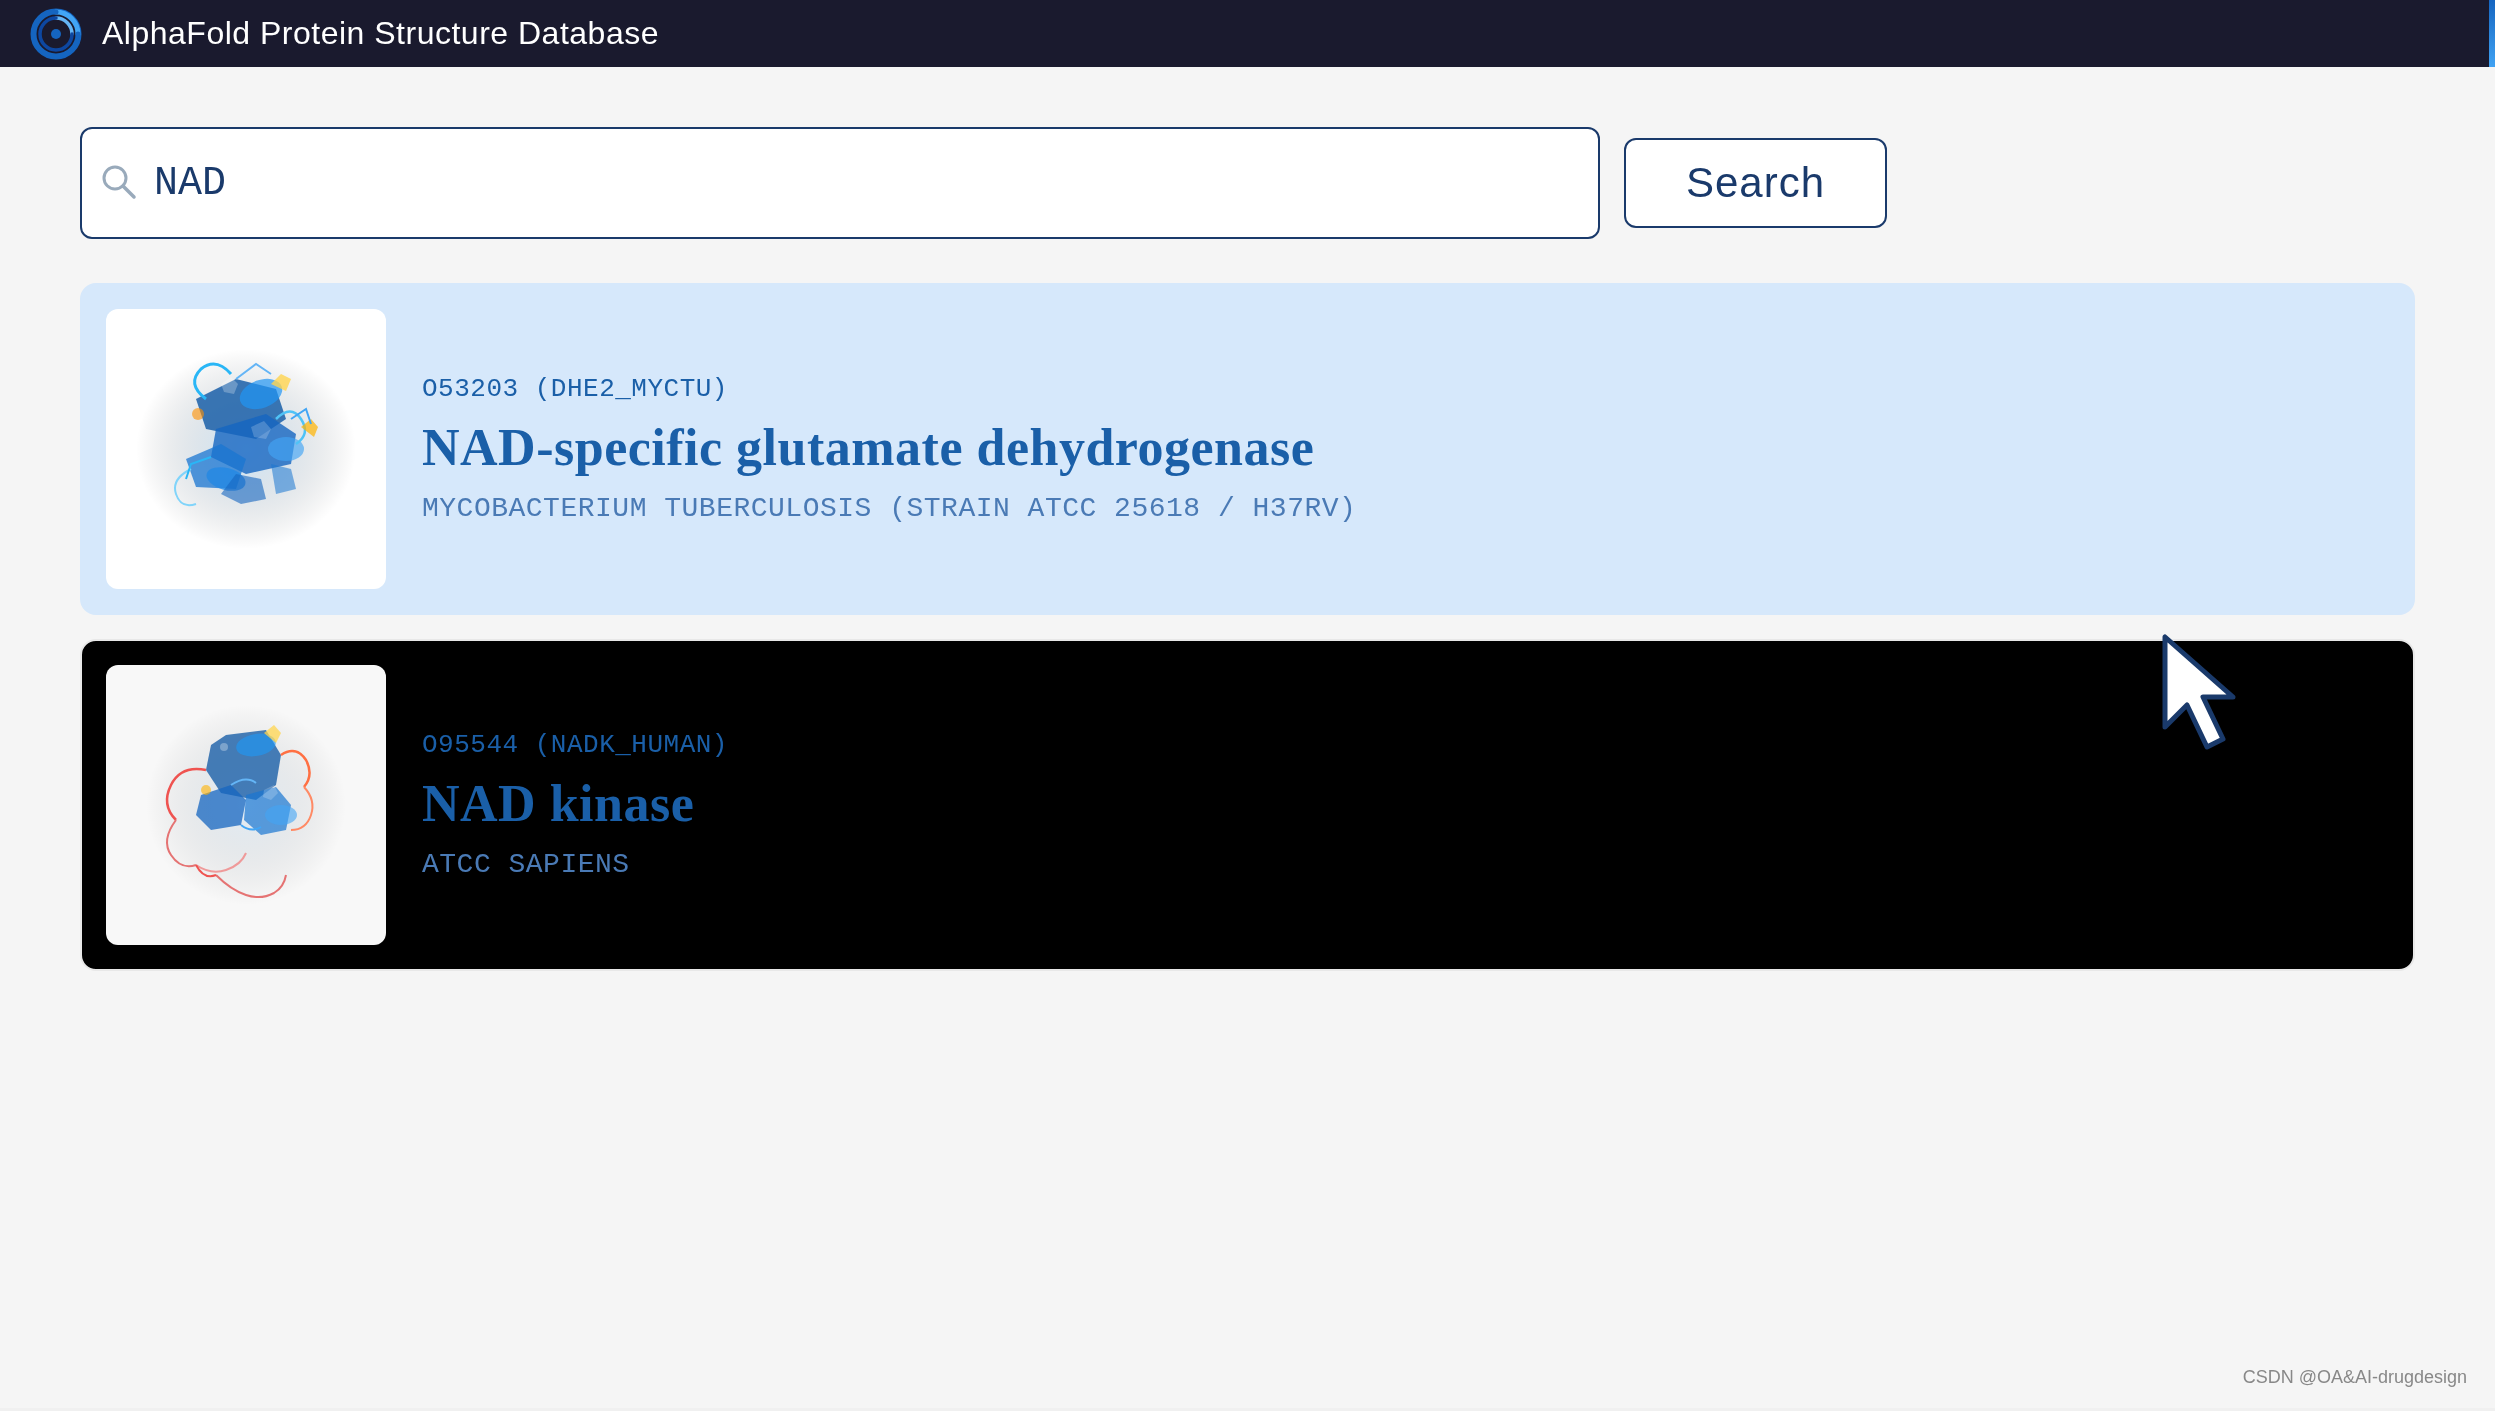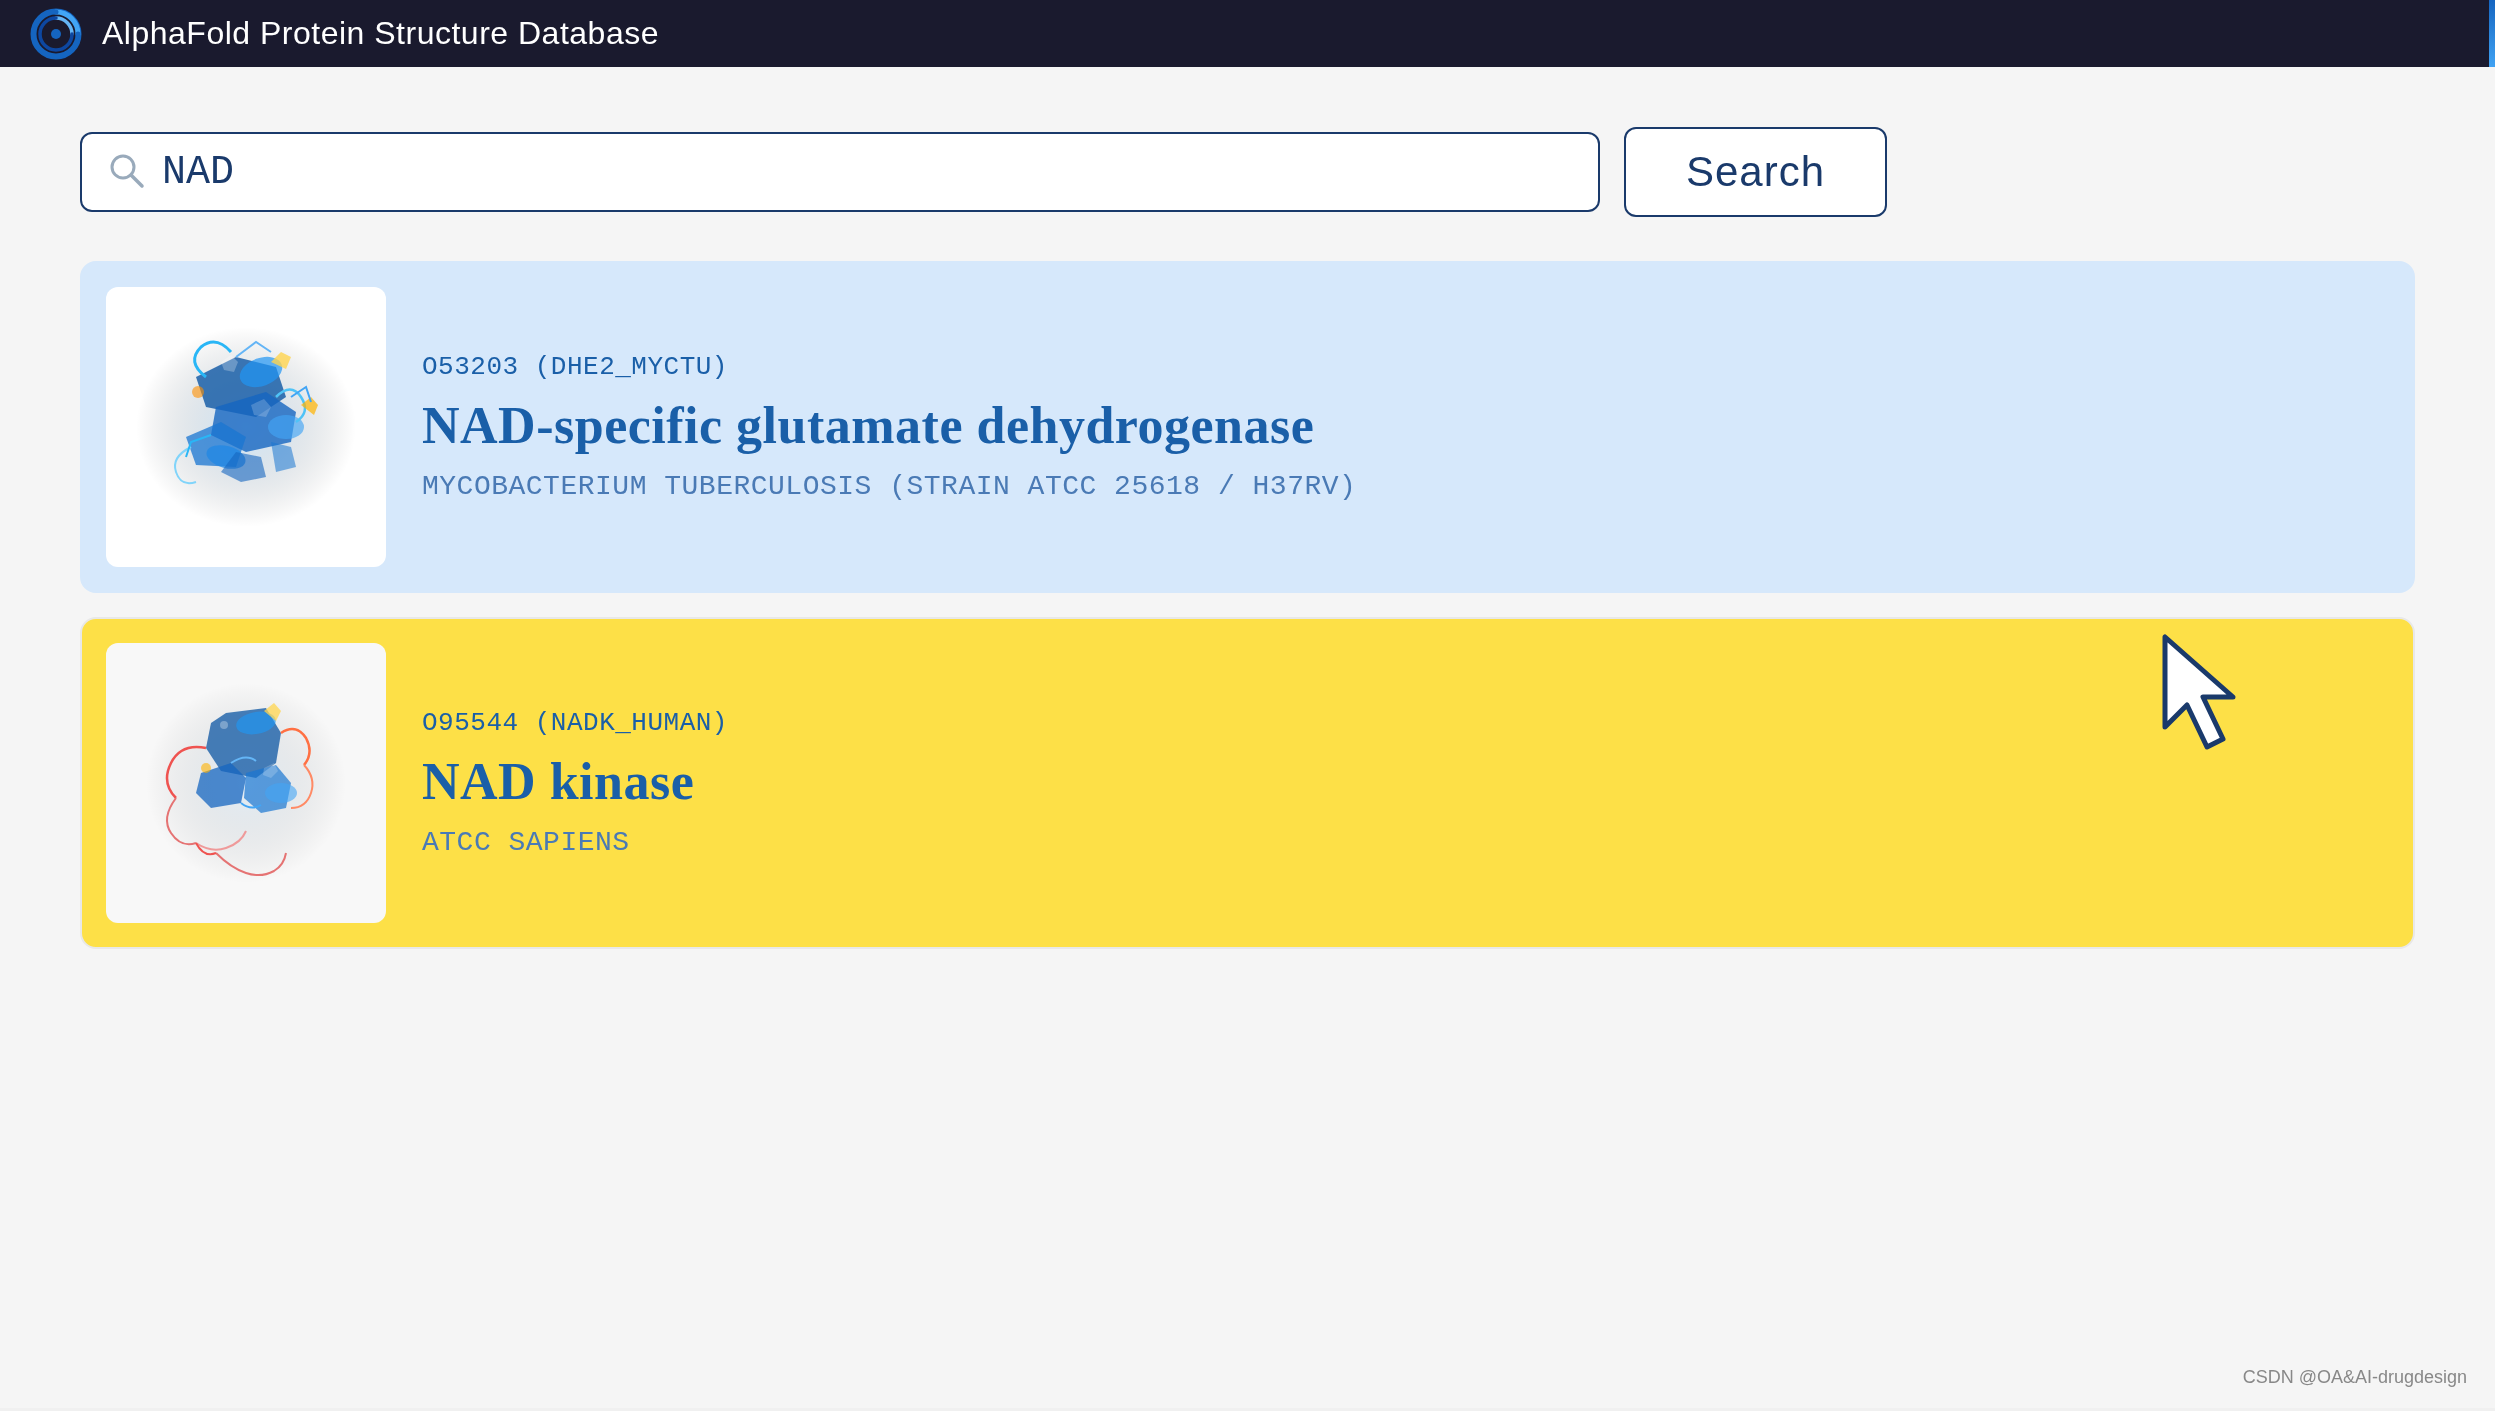--- a/index.html
+++ b/index.html
@@ -73,22 +73,22 @@
 
     .search-input-wrapper {
       flex: 1;
       max-width: 1520px;
       position: relative;
       display: flex;
       align-items: center;
       background: white;
       border: 2.5px solid #1a3a6b;
       border-radius: 12px;
-      padding: 0 24px;
-      height: 80px;
+      padding: 0 16px;
+      height: 112px;
     }
 
     .search-icon-wrapper {
       margin-right: 16px;
     }
 
     .search-icon-svg {
       width: 40px;
       height: 40px;
     }
@@ -138,21 +138,21 @@
       cursor: pointer;
       border: 2px solid transparent;
     }
 
     .result-card.highlighted {
       background: #d6e8fb;
       border: 2px solid #d6e8fb;
     }
 
     .result-card.normal {
-      background: #fde047;
+      background: #000000;
       border: 2px solid #e8e8e8;
     }
 
     .protein-image-container {
       width: 280px;
       height: 280px;
       min-width: 280px;
       background: white;
       border-radius: 12px;
       display: flex;

